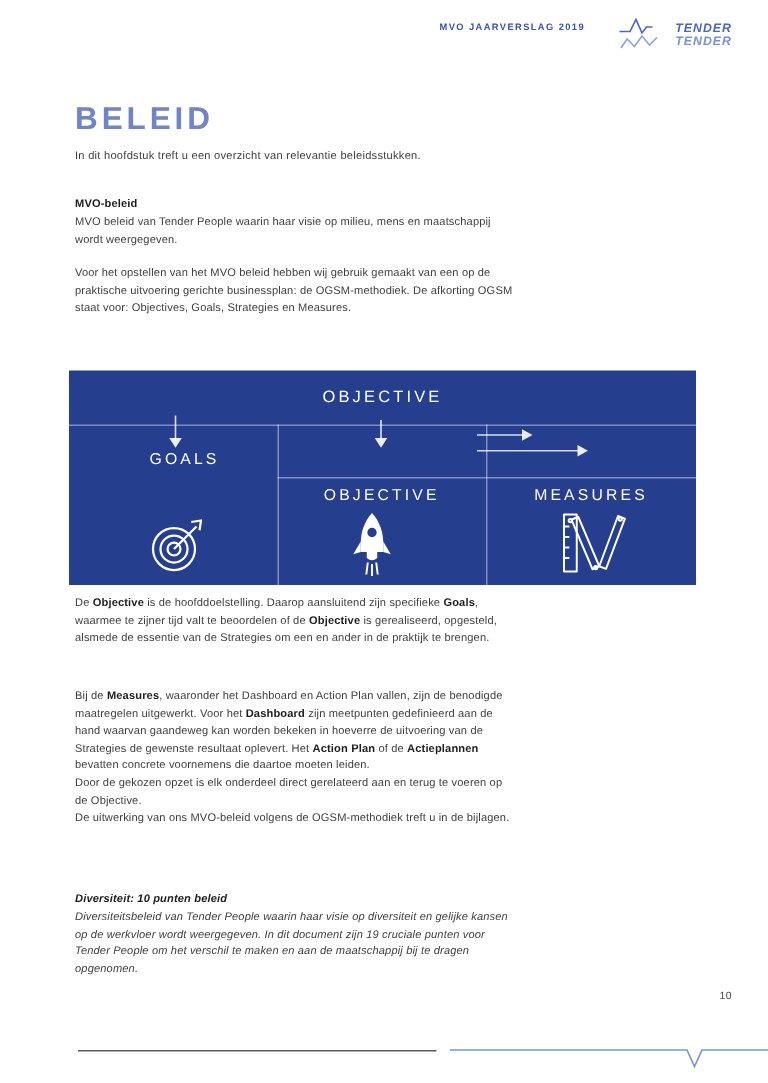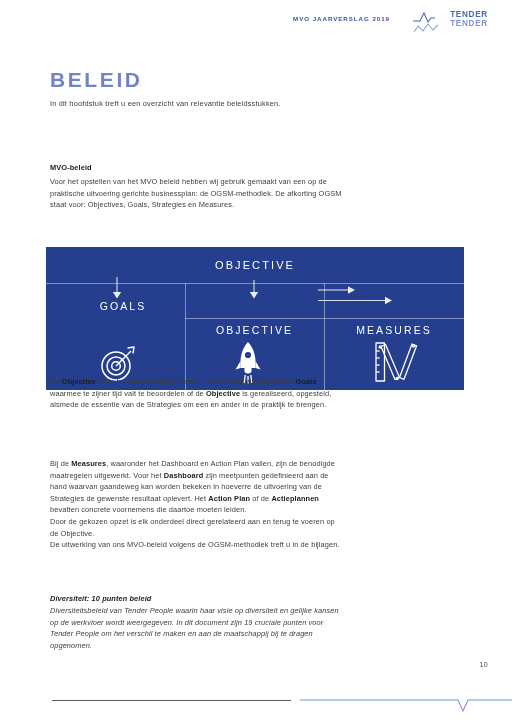--- a/index.html
+++ b/index.html
@@ -17,21 +17,21 @@
   .doc-header{
     position:absolute;top:0;left:0;right:0;height:52px;
   }
   .header-meta{
     position:absolute;right:122px;top:15px;
     font-size:6.2px;letter-spacing:.95px;font-weight:700;
     color:#3b52a0;white-space:nowrap;
   }
   .brand{
     position:absolute;right:24px;top:11px;
-    display:flex;align-items:flex-start;gap:8px;
+    display:flex;align-items:center;gap:8px;font-style:italic;
   }
   .brand-mark{width:30px;height:26px;display:block;}
   .brand-text{
     display:flex;flex-direction:column;justify-content:center;
     line-height:1.08;
   }
   .brand-text .l1,.brand-text .l2{
     font-size:8.2px;letter-spacing:.7px;font-weight:700;color:#4a67b8;
   }
   .brand-text .l2{color:#7b92d4;}
@@ -49,23 +49,23 @@
   .block h3{
     margin:0 0 2px 0;font-size:7.4px;font-weight:700;color:#1d1d1d;
     letter-spacing:.1px;
   }
   .block p{
     margin:0;font-size:7.4px;line-height:11.6px;color:#3d3d3d;
     letter-spacing:.1px;
   }
   .block p b{font-weight:700;color:#1d1d1d;}
 
-  #blk-mvo{top:131px;margin-top:32px;}
+  #blk-mvo{top:131px;}
   #blk-ogsm{top:176px;}
-  #blk-objective{top:376px;}
+  #blk-objective{top:396px;}
   #blk-measures{top:458px;}
   #blk-div{top:594px;font-style:italic;}
 
   
   .ogsm{
     position:absolute;left:46px;top:247px;
     width:418px;height:143px;
     background:#253e8e;
   }
   .ogsm .vline,.ogsm .hline{position:absolute;background:rgba(255,255,255,.42);}
@@ -119,20 +119,21 @@
         <span class="l2">TENDER</span>
       </div>
     </div>
   </div>
 
   <div class="page-title">BELEID</div>
   <div class="intro">In dit hoofdstuk treft u een overzicht van relevantie beleidsstukken.</div>
 
   <div class="block" id="blk-mvo">
     <h3>MVO-beleid</h3>
+    <p>MVO beleid van Tender People waarin haar visie op milieu, mens en maatschappij wordt weergegeven.</p>
   </div>
 
   <div class="block" id="blk-ogsm">
     <p>Voor het opstellen van het MVO beleid hebben wij gebruik gemaakt van een op de praktische uitvoering gerichte businessplan: de OGSM-methodiek. De afkorting OGSM staat voor: Objectives, Goals, Strategies en Measures.</p>
   </div>
 
   <div class="ogsm">
 
     <div class="hline" style="left:0;top:36px;width:418px;"></div>
     <div class="hline" style="left:139px;top:71px;width:279px;"></div>

